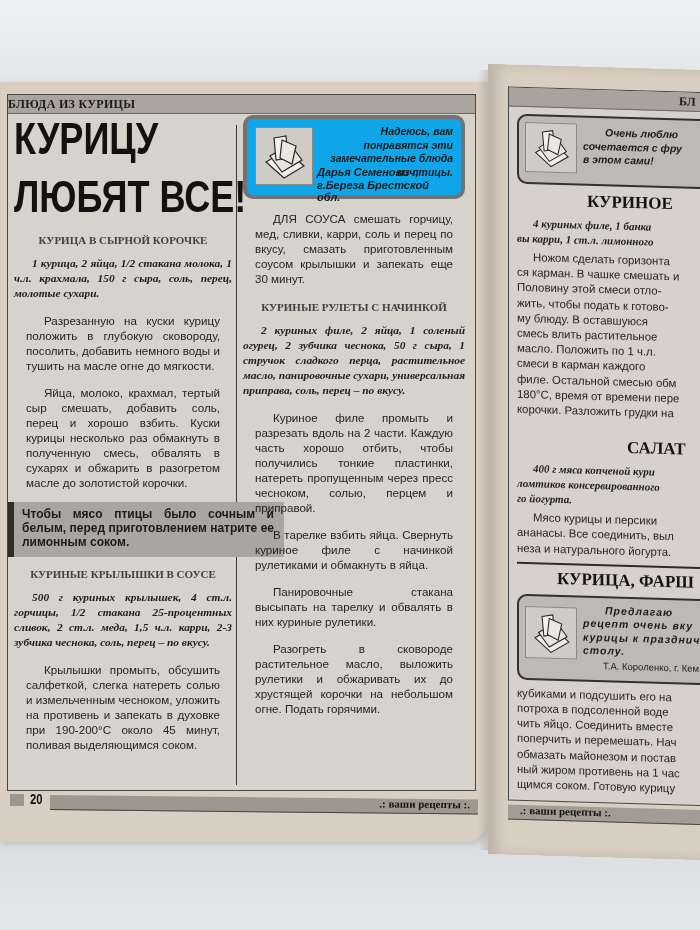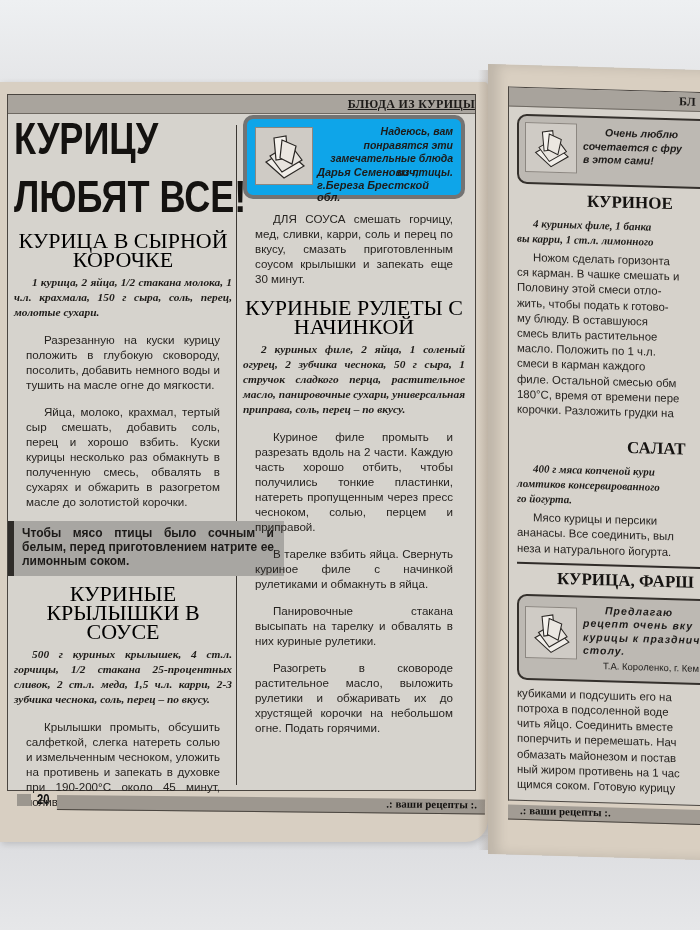--- a/index.html
+++ b/index.html
@@ -31,38 +31,38 @@
     background: linear-gradient(90deg, rgba(0,0,0,0) 0%, rgba(80,60,40,0.18) 50%, rgba(0,0,0,0) 100%); }
 
   .frame-left {
     position: absolute; left: 7px; top: 12px; width: 467px; height: 695px;
     border: 1.5px solid #4a4540;
     background: #d6d3cd;
   }
   .section-band {
     height: 18px; background: #a9a49d;
     border-bottom: 1px solid #6e6962;
-    text-align: right;
+    text-align: left;
     font-family: "Liberation Serif", serif; font-weight: bold; font-size: 12px;
-    line-height: 18px; color: #1c1a18; letter-spacing: 0.3px; text-decoration: underline;
+    line-height: 18px; color: #1c1a18; letter-spacing: 0.3px;
   }
   .col { position: absolute; top: 20px; }
   .col-1 { left: 6px; width: 218px; }
   .col-2 { left: 235px; width: 222px; }
   .col-divider { position: absolute; left: 228px; top: 30px; width: 1px; height: 660px; background: #3b3733; }
 
   .big-title {
     font-family: "Liberation Sans", sans-serif; font-weight: bold;
     font-size: 44px; line-height: 48px; color: #141210;
     transform: scaleX(0.82); transform-origin: left;
     letter-spacing: 0px; white-space: nowrap;
   }
   .recipe-title {
-    font-family: "Liberation Serif", serif; font-weight: normal; text-transform: uppercase;
-    font-size: 22px; line-height: 19px; text-align: center; color: #000000;
+    font-family: "Liberation Serif", serif; font-weight: bold; text-transform: uppercase;
+    font-size: 11px; line-height: 19px; text-align: center; color: #404040;
     margin: 6px 0 6px;
   }
   .ingredients {
     font-family: "Liberation Serif", serif; font-style: italic; font-weight: bold;
     font-size: 11.4px; line-height: 15px; color: #1e1c19;
     text-align: justify; text-indent: 18px; margin: 0 0 5px;
   }
   .body-text {
     font-size: 11.6px; line-height: 15px; color: #262320;
     text-align: justify; text-indent: 18px; margin: 12px;
@@ -85,21 +85,21 @@
     font-style: italic; font-weight: bold; font-size: 10.5px; line-height: 13.5px;
     color: #1d1b19; text-align: right;
   }
   .quote-author {
     position: absolute; left: 70px; right: 8px; top: 47px;
     font-style: italic; font-weight: bold; font-size: 11px; line-height: 12.5px;
     color: #1d1b19; text-align: left;
   }
 
   .footer-left {
-    position: absolute; left: 17px; top: 709px; width: 470px; height: 22px;
+    position: absolute; left: 10px; top: 709px; width: 470px; height: 22px;
   }
   .page-num-tab { position: absolute; left: 0; top: 3px; width: 14px; height: 12px; background: #9c978f; }
   .page-num { position: absolute; left: 20px; top: -1px; font-weight: bold; font-size: 15px; color: #111;
     transform: scaleX(0.75); transform-origin: left; }
   .footer-bar {
     position: absolute; left: 40px; top: 4px; width: 428px; height: 14px;
     background: #9d978f; border-bottom: 1.5px solid #4a453f;
     transform: rotate(0.6deg); transform-origin: left;
   }
   .footer-label {

